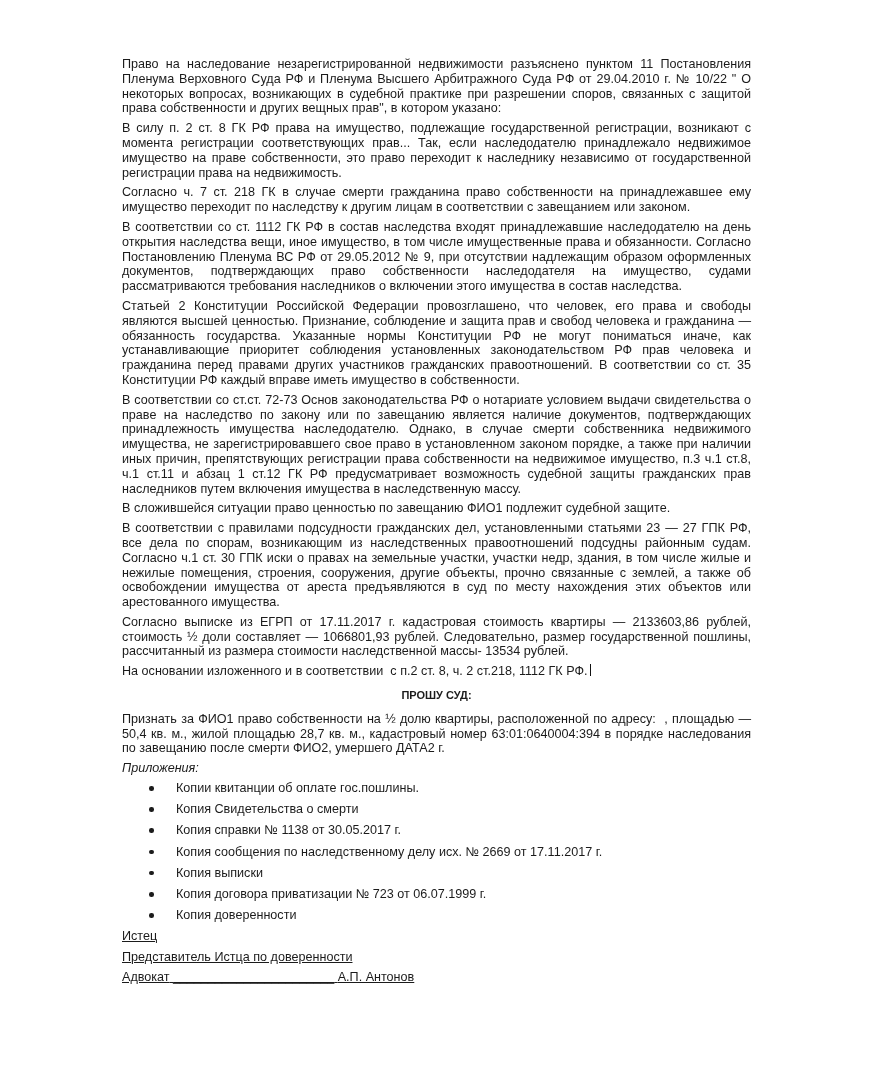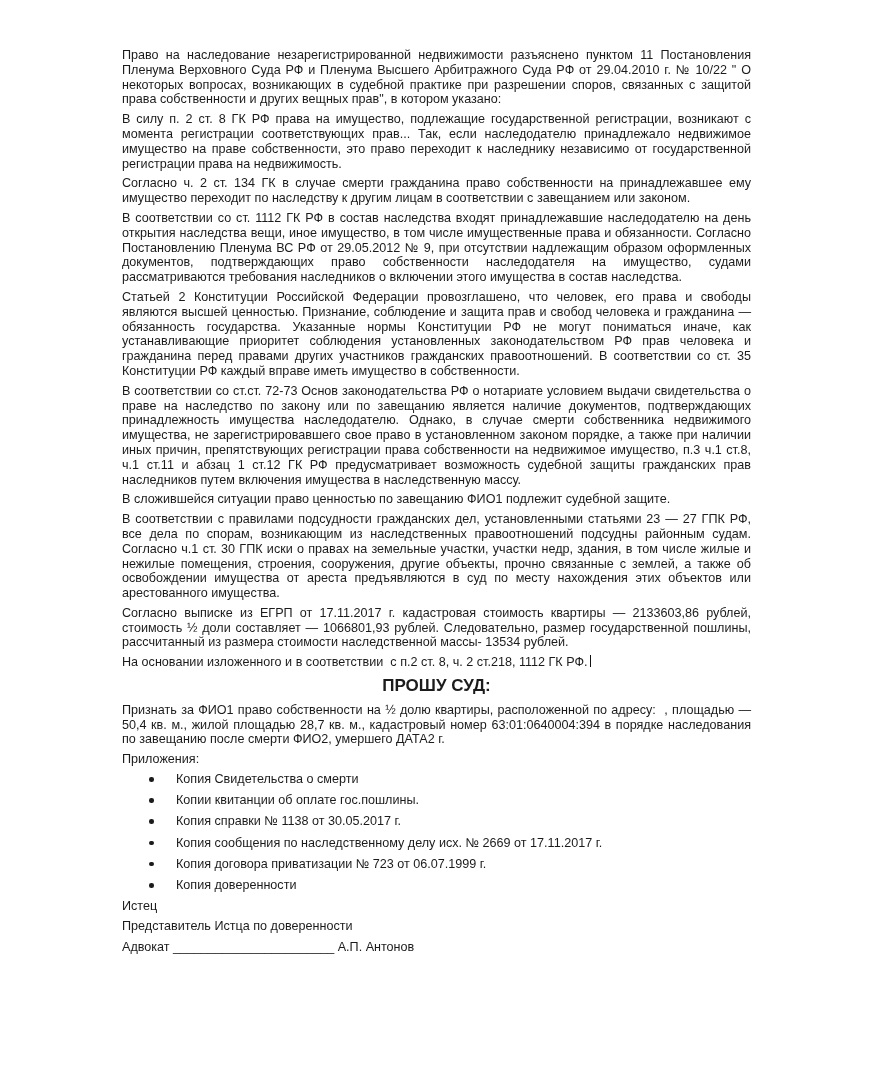--- a/index.html
+++ b/index.html
@@ -11,38 +11,39 @@
     width: 870px;
     height: 1082px;
     font-family: "Liberation Sans", sans-serif;
     color: #1b1b1b;
     position: relative;
     overflow: hidden;
   }
   .doc {
     box-sizing: border-box;
     position: absolute;
-    top: 48px;
+    top: 57px;
     left: 122px;
     width: 629px;
   }
   .doc p {
     margin: 0 0 5px 0;
     font-size: 12.6px;
     line-height: 14.8px;
     text-align: justify;
   }
   .heading {
-    font-size: 17px;
+    font-size: 11px;
     line-height: 14.8px;
     font-weight: bold;
     text-align: center;
     margin: 9px 0 9px 0;
   }
   .attachments-label {
+    font-style: italic;
     text-align: right;
   }
   ul.attachments {
     list-style: none;
     margin: 1px 0 6px 0;
     padding: 0;
   }
   ul.attachments li {
     position: relative;
     padding-left: 54px;
@@ -56,58 +57,60 @@
     left: 27px;
     top: 5px;
     width: 4.5px;
     height: 4.5px;
     border-radius: 50%;
     background: #1b1b1b;
   }
   .sig {
     text-align: center;
     margin: 0 0 5.5px 0 !important;
+    text-decoration: underline;
   }
   .cursor {
     display: inline-block;
     width: 1px;
     height: 12px;
     background: #111111;
     vertical-align: -1px;
     margin-left: 2px;
   }
 </style>
 </head>
 <body>
 
 <div class="doc">
 
   <p>Право на наследование незарегистрированной недвижимости разъяснено пунктом 11 Постановления Пленума Верховного Суда РФ и Пленума Высшего Арбитражного Суда РФ от 29.04.2010 г. № 10/22 " О некоторых вопросах, возникающих в судебной практике при разрешении споров, связанных с защитой права собственности и других вещных прав", в котором указано:</p>
   <p>В силу п. 2 ст. 8 ГК РФ права на имущество, подлежащие государственной регистрации, возникают с момента регистрации соответствующих прав... Так, если наследодателю принадлежало недвижимое имущество на праве собственности, это право переходит к наследнику независимо от государственной регистрации права на недвижимость.</p>
-  <p>Согласно ч. 2 ст. 134 ГК в случае смерти гражданина право собственности на принадлежавшее ему имущество переходит по наследству к другим лицам в соответствии с завещанием или законом.</p>
+  <p>Согласно ч. 7 ст. 218 ГК в случае смерти гражданина право собственности на принадлежавшее ему имущество переходит по наследству к другим лицам в соответствии с завещанием или законом.</p>
   <p>В соответствии со ст. 1112 ГК РФ в состав наследства входят принадлежавшие наследодателю на день открытия наследства вещи, иное имущество, в том числе имущественные права и обязанности. Согласно Постановлению Пленума ВС РФ от 29.05.2012 № 9, при отсутствии надлежащим образом оформленных документов, подтверждающих право собственности наследодателя на имущество, судами  рассматриваются требования наследников о включении этого имущества в состав наследства.</p>
   <p>Статьей 2 Конституции Российской Федерации провозглашено, что человек, его права и свободы являются высшей ценностью. Признание, соблюдение и защита прав и свобод человека и гражданина — обязанность государства. Указанные нормы Конституции РФ не могут пониматься иначе, как устанавливающие приоритет соблюдения установленных законодательством РФ прав человека и гражданина перед правами других участников гражданских правоотношений. В соответствии со ст. 35 Конституции РФ каждый вправе иметь имущество в собственности.</p>
   <p>В соответствии со ст.ст. 72-73 Основ законодательства РФ о нотариате условием выдачи свидетельства о праве на наследство по закону или по завещанию является наличие документов, подтверждающих принадлежность имущества наследодателю. Однако, в случае смерти собственника недвижимого имущества, не зарегистрировавшего свое право в установленном законом порядке, а также при наличии иных причин, препятствующих регистрации права собственности на недвижимое имущество, п.3 ч.1 ст.8, ч.1 ст.11 и абзац 1 ст.12 ГК РФ предусматривает возможность судебной защиты гражданских прав наследников путем включения имущества в наследственную массу.</p>
   <p>В сложившейся ситуации право ценностью по завещанию ФИО1 подлежит судебной защите.</p>
   <p>В соответствии с правилами подсудности гражданских дел, установленными статьями 23 — 27 ГПК РФ, все дела по спорам, возникающим из наследственных правоотношений подсудны районным судам. Согласно ч.1 ст. 30 ГПК иски о правах на земельные участки, участки недр, здания, в том числе жилые и нежилые помещения, строения, сооружения, другие объекты, прочно связанные с землей, а также об освобождении имущества от ареста предъявляются в суд по месту нахождения этих объектов или арестованного имущества.</p>
   <p>Согласно выписке из ЕГРП от 17.11.2017 г. кадастровая стоимость квартиры — 2133603,86 рублей, стоимость ½ доли составляет — 1066801,93 рублей. Следовательно, размер государственной пошлины, рассчитанный из размера стоимости наследственной массы- 13534 рублей.</p>
 
   <p><span>На основании изложенного и в соответствии &nbsp;с п.2 ст. 8, ч. 2 ст.218, 1112 ГК РФ.</span><span class="cursor"></span></p>
 
   <div class="heading">ПРОШУ СУД:</div>
 
   <p>Признать за ФИО1 право собственности на ½ долю квартиры, расположенной по адресу: &nbsp;, площадью — 50,4 кв. м., жилой площадью 28,7 кв. м., кадастровый номер 63:01:0640004:394 в порядке наследования по завещанию после смерти ФИО2, умершего ДАТА2 г.</p>
 
   <p class="attachments-label">Приложения:</p>
 
   <ul class="attachments">
+    <li>Копии квитанции об оплате гос.пошлины.</li>
     <li>Копия Свидетельства о смерти</li>
-    <li>Копии квитанции об оплате гос.пошлины.</li>
     <li>Копия справки № 1138 от 30.05.2017 г.</li>
     <li>Копия сообщения по наследственному делу исх. № 2669 от 17.11.2017 г.</li>
+    <li>Копия выписки</li>
     <li>Копия договора приватизации № 723 от 06.07.1999 г.</li>
     <li>Копия доверенности</li>
   </ul>
 
   <p class="sig">Истец</p>
   <p class="sig">Представитель Истца по доверенности</p>
   <p class="sig advocate-line">
     <span>Адвокат</span>
     <span>_______________________</span>
     <span>А.П. Антонов</span>

